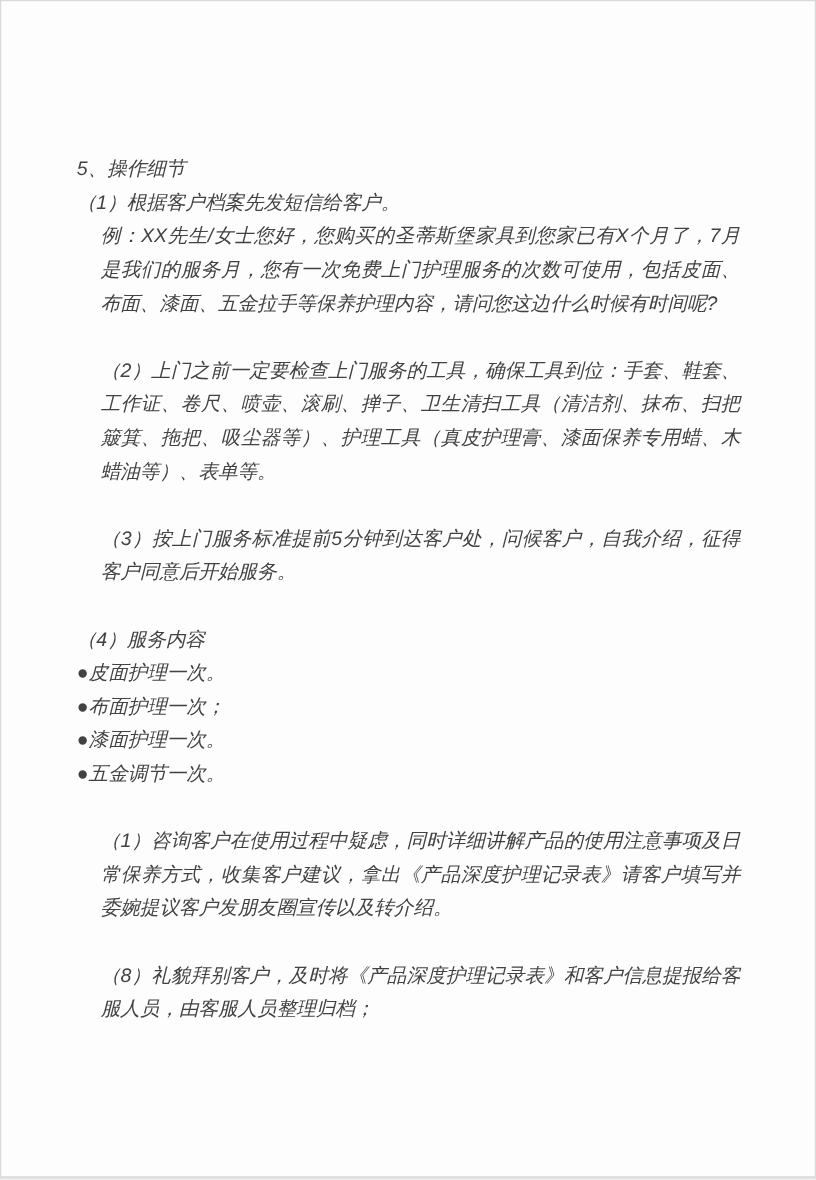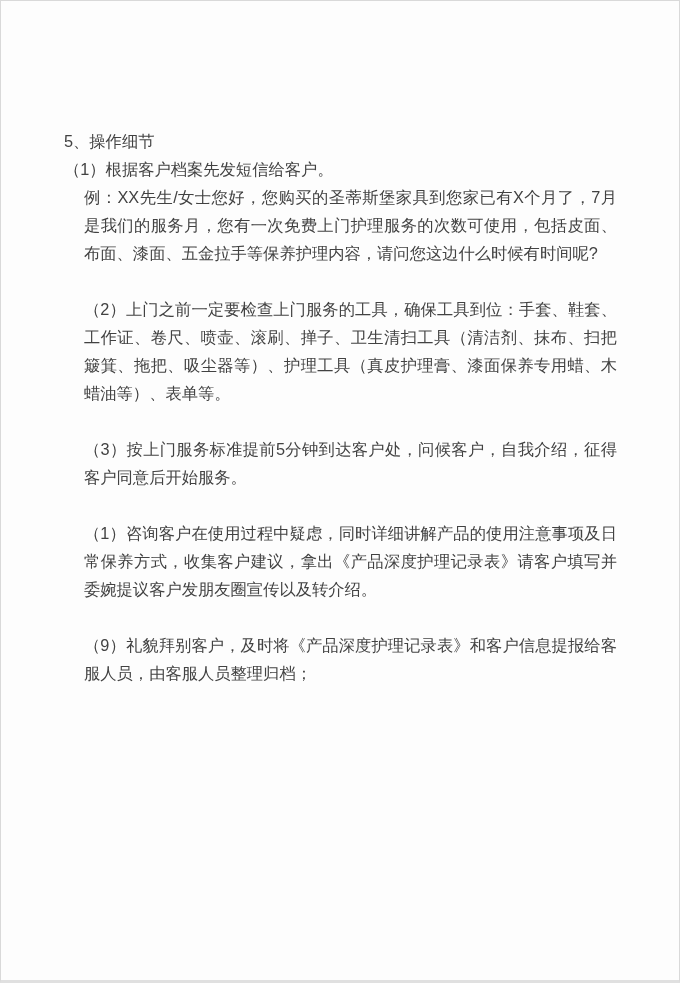--- a/index.html
+++ b/index.html
@@ -10,20 +10,21 @@
     background: #f4f4f4;
     font-family: "Liberation Sans", "DejaVu Sans", sans-serif;
   }
   .page {
     width: 680px;
     height: 983px;
     background: #fdfdfd;
     border: 1px solid #d9d9d9;
     border-bottom: 3px solid #e0e0e0;
     overflow: hidden;
+    font-style: italic;
   }
   .doc {
     padding: 126px 62px 0 63px;
     color: #424242;
     font-size: 16.3px;
     line-height: 28px;
     text-align: justify;
   }
   .doc p {
     margin: 0;
@@ -42,21 +43,28 @@
     <p>5、操作细节</p>
 
     <p>（1）根据客户档案先发短信给客户。</p>
 
     <p class="sp">例：XX先生/女士您好，您购买的圣蒂斯堡家具到您家已有X个月了，7月是我们的服务月，您有一次免费上门护理服务的次数可使用，包括皮面、布面、漆面、五金拉手等保养护理内容，请问您这边什么时候有时间呢?</p>
 
     <p class="sp">（2）上门之前一定要检查上门服务的工具，确保工具到位：手套、鞋套、工作证、卷尺、喷壶、滚刷、掸子、卫生清扫工具（清洁剂、抹布、扫把簸箕、拖把、吸尘器等）、护理工具（真皮护理膏、漆面保养专用蜡、木蜡油等）、表单等。</p>
 
     <p class="sp">（3）按上门服务标准提前5分钟到达客户处，问候客户，自我介绍，征得客户同意后开始服务。</p>
 
+    <p>（4）服务内容</p>
 
+    <ul class="bullet-list">
+      <li>●皮面护理一次。</li>
+      <li>●布面护理一次；</li>
+      <li>●漆面护理一次。</li>
+      <li>●五金调节一次。</li>
+    </ul>
 
     <p class="sp">（1）咨询客户在使用过程中疑虑，同时详细讲解产品的使用注意事项及日常保养方式，收集客户建议，拿出《产品深度护理记录表》请客户填写并委婉提议客户发朋友圈宣传以及转介绍。</p>
 
-    <p class="sp">（9）礼貌拜别客户，及时将《产品深度护理记录表》和客户信息提报给客服人员，由客服人员整理归档；</p>
+    <p class="sp">（8）礼貌拜别客户，及时将《产品深度护理记录表》和客户信息提报给客服人员，由客服人员整理归档；</p>
 
 
   </div>
 </div>
 
 </body></html>

